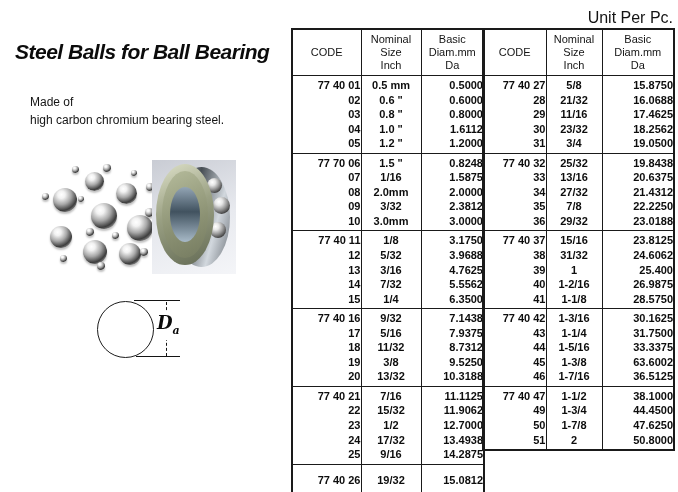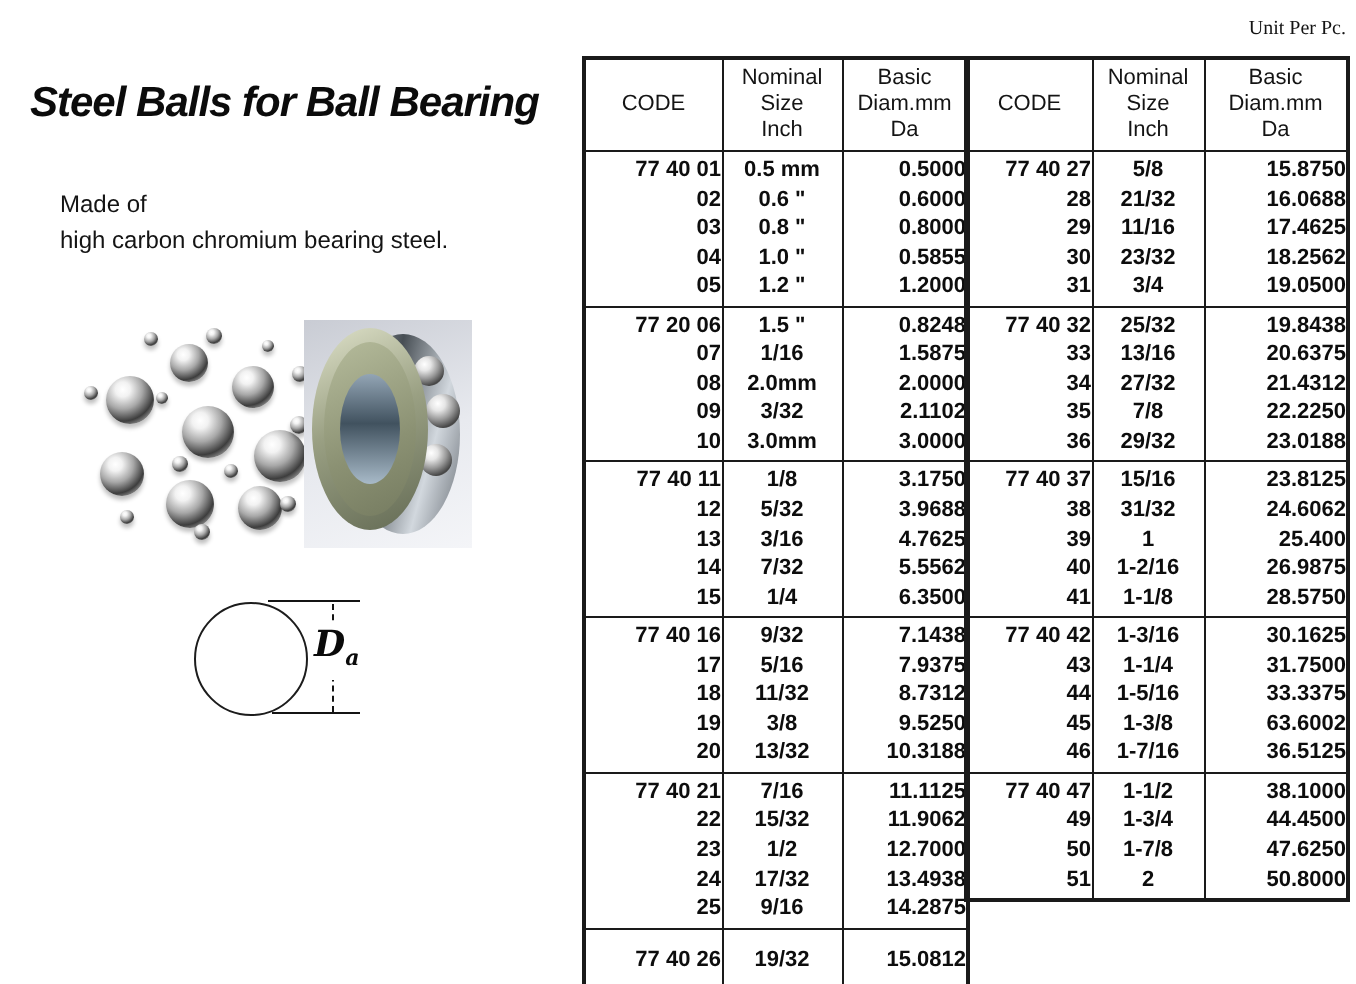--- a/index.html
+++ b/index.html
@@ -11,21 +11,21 @@
   .page-title{
     position:absolute;left:15px;top:40px;width:280px;
     font-size:21px;font-weight:bold;font-style:italic;letter-spacing:-0.5px;
     color:#0b0b0b;white-space:nowrap;
   }
   .subtitle{
     position:absolute;left:30px;top:93px;width:260px;
     font-size:12px;line-height:18px;color:#141414;white-space:pre-line;
   }
   .unit-label{
-    position:absolute;right:5px;top:9px;font-size:10px;color:#141414;font-family:Liberation Serif, serif;
+    position:absolute;right:5px;top:9px;font-size:16px;color:#141414;
   }
   
   .balls-photo{position:absolute;left:33px;top:158px;width:125px;height:118px;}
   .ball{
     position:absolute;border-radius:50%;
     background:radial-gradient(circle at 35% 28%, #ffffff 0%, #f2f2f2 16%, #a8a8a8 42%, #3d3d3d 68%, #c7c7c7 90%, #8f8f8f 100%);
     box-shadow:0 2px 2px rgba(0,0,0,0.25);
   }
   .bearing-photo{
     position:absolute;left:152px;top:160px;width:84px;height:114px;
@@ -169,48 +169,48 @@
         <td class="diam">0.6000</td>
       </tr>
       <tr>
         <td class="code">03</td>
         <td class="size">0.8  "</td>
         <td class="diam">0.8000</td>
       </tr>
       <tr>
         <td class="code">04</td>
         <td class="size">1.0  "</td>
-        <td class="diam">0.5855</td>
+        <td class="diam">1.6112</td>
       </tr>
       <tr>
         <td class="code">05</td>
         <td class="size">1.2  "</td>
         <td class="diam">1.2000</td>
       </tr>
     </tbody>
     <tbody>
       <tr>
-        <td class="code">77 20 06</td>
+        <td class="code">77 70 06</td>
         <td class="size">1.5  "</td>
         <td class="diam">0.8248</td>
       </tr>
       <tr>
         <td class="code">07</td>
         <td class="size">1/16</td>
         <td class="diam">1.5875</td>
       </tr>
       <tr>
         <td class="code">08</td>
         <td class="size">2.0mm</td>
         <td class="diam">2.0000</td>
       </tr>
       <tr>
         <td class="code">09</td>
         <td class="size">3/32</td>
-        <td class="diam">2.1102</td>
+        <td class="diam">2.3812</td>
       </tr>
       <tr>
         <td class="code">10</td>
         <td class="size">3.0mm</td>
         <td class="diam">3.0000</td>
       </tr>
     </tbody>
     <tbody>
       <tr>
         <td class="code">77 40 11</td>

